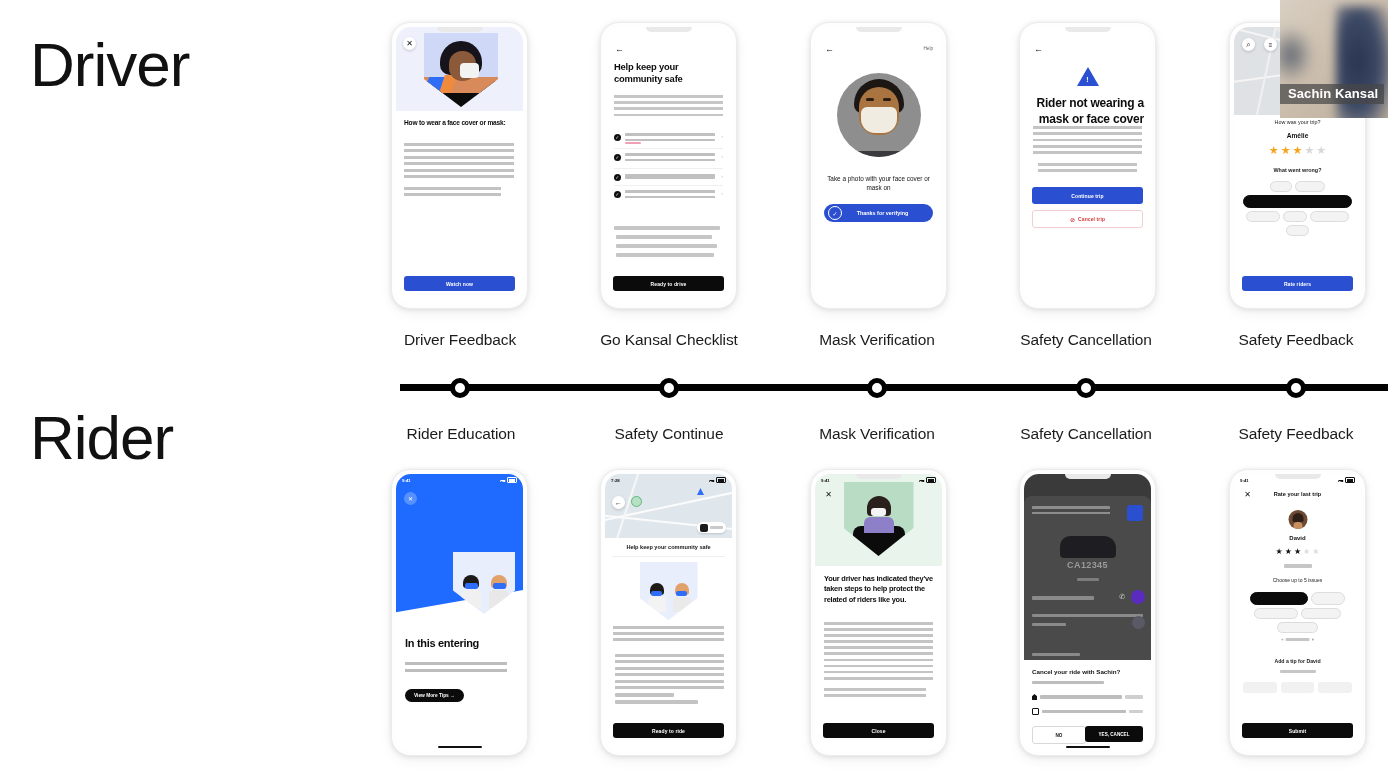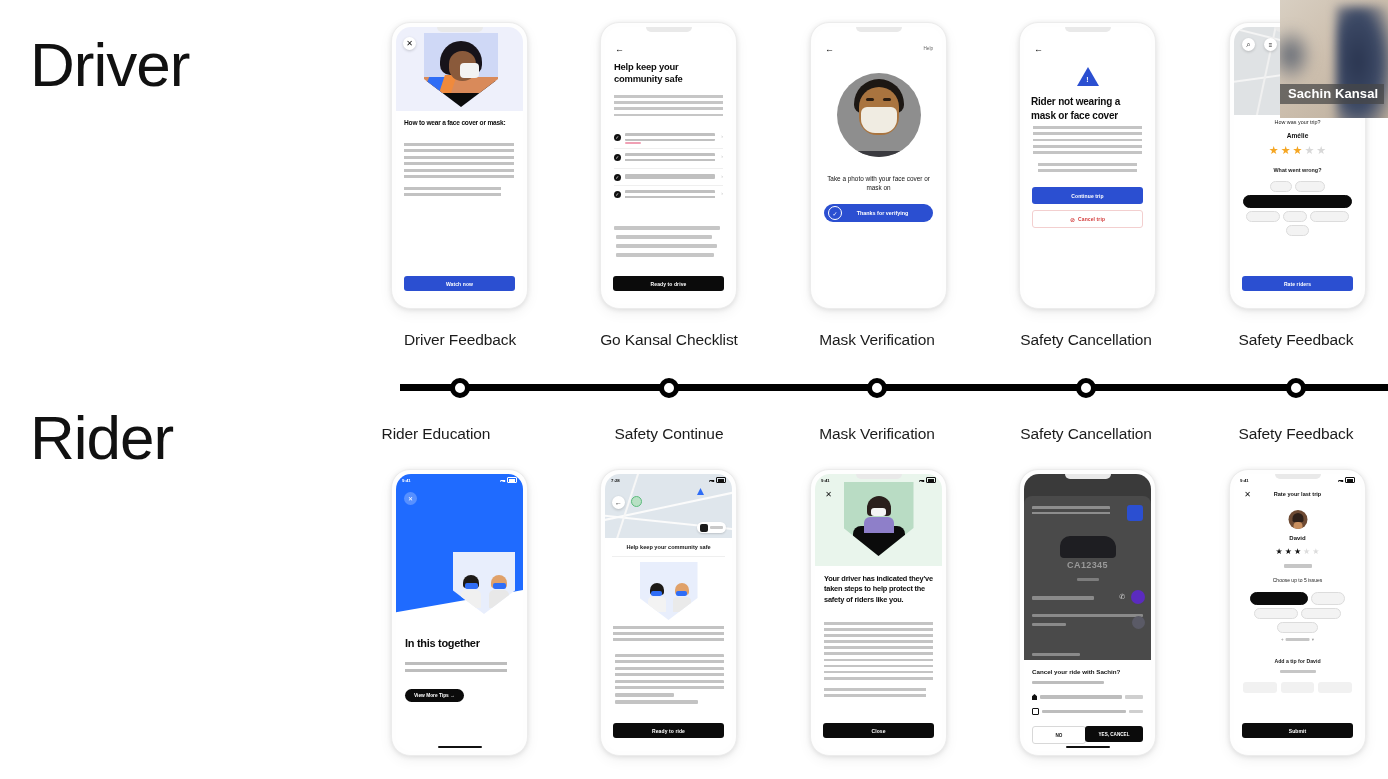--- a/index.html
+++ b/index.html
@@ -172,21 +172,21 @@
 
   <div class="timeline">
     <div class="timeline-line"></div>
     <div class="tl-dot" style="left:60px"></div>
     <div class="tl-dot" style="left:269px"></div>
     <div class="tl-dot" style="left:477px"></div>
     <div class="tl-dot" style="left:686px"></div>
     <div class="tl-dot" style="left:896px"></div>
   </div>
 
-  <div class="tl-label bottom" style="left:436px">Rider Education</div>
+  <div class="tl-label bottom" style="left:461px">Rider Education</div>
   <div class="tl-label bottom" style="left:669px">Safety Continue</div>
   <div class="tl-label bottom" style="left:877px">Mask Verification</div>
   <div class="tl-label bottom" style="left:1086px">Safety Cancellation</div>
   <div class="tl-label bottom" style="left:1296px">Safety Feedback</div>
 
   <div class="phone" id="d1" style="left:391px;top:22px">
     <div class="screen">
       <div class="notch"></div>
       <div class="hero">
         <div class="shield">
@@ -282,21 +282,21 @@
 
   <div class="phone" id="d4" style="left:1019px;top:22px">
     <div class="screen">
       <div class="notch"></div>
       <div class="icon-btn" style="left:8px;top:16px;font-size:9px">←</div>
 
       <div style="position:absolute;left:50%;top:40px;transform:translateX(-50%);width:0;height:0;
                   border-left:11px solid transparent;border-right:11px solid transparent;border-bottom:19px solid #2b4fd1;"></div>
       <div style="position:absolute;left:50%;top:49px;transform:translateX(-50%);color:#fff;font-size:7px;font-weight:700;">!</div>
 
-      <div class="ph-title" style="position:absolute;left:7px;right:7px;top:68px;font-size:10px;line-height:1.35;text-align:left;">Rider not wearing a mask or face cover</div>
+      <div class="ph-title" style="position:absolute;left:7px;right:7px;top:68px;font-size:12px;line-height:1.35;text-align:right;">Rider not wearing a mask or face cover</div>
       <div class="blurtext" style="position:absolute;left:9px;right:9px;top:99px;height:28px;
            background:repeating-linear-gradient(to bottom,#c4c4c4 0 2.8px,#fff 2.8px 6.3px);border-radius:0;">When riders request a trip, they are asked to follow applicable guidelines and Uber requirements about wearing a face mask or cover before entering your vehicle.</div>
       <div class="blurtext" style="position:absolute;left:14px;right:14px;top:136px;height:11px;
            background:repeating-linear-gradient(to bottom,#c4c4c4 0 2.8px,#fff 2.8px 6.3px);border-radius:0;">If a rider is not wearing a face cover or mask you can cancel the trip.</div>
 
       <div class="ph-btn btn-blue" style="top:160px;height:17px;">Continue trip</div>
       <div class="ph-btn btn-outline-red" style="top:183px;height:16px;">
         <span style="margin-right:3px;font-size:6px;">⊘</span>
         <span>Cancel trip</span>
       </div>
@@ -361,21 +361,21 @@
       </div>
       <div class="statusbar light">
         <span>9:41</span>
         <span class="sb-right">
             <span class="sb-bars"></span>
             <span class="sb-batt"></span>
           </span>
       </div>
       <div class="icon-btn" style="left:8px;top:18px;background:rgba(255,255,255,.25);color:#fff;font-size:6px;">✕</div>
 
-      <div class="ph-title" style="position:absolute;left:9px;top:163px;font-size:11px;letter-spacing:-.3px;">In this together</div>
+      <div class="ph-title" style="position:absolute;left:9px;top:163px;font-size:11px;letter-spacing:-.3px;">In this entering</div>
       <div class="blurtext" style="position:absolute;left:9px;right:16px;top:188px;height:12px;
            background:repeating-linear-gradient(to bottom,#bdbdbd 0 3px,#fff 3px 6.6px);border-radius:0;">Drivers and riders are now required to wear face coverings.</div>
 
       <div style="position:absolute;left:9px;top:215px;padding:4px 9px;border-radius:10px;background:#0b0b0b;color:#fff;font-size:4.8px;font-weight:700;">View More Tips →</div>
       <div class="homebar"></div>
     </div>
   </div>
 
   <div class="phone" id="r2" style="left:600px;top:469px">
     <div class="screen">
@@ -445,21 +445,21 @@
       </div>
       <div class="statusbar">
         <span>9:41</span>
         <span class="sb-right">
             <span class="sb-bars"></span>
             <span class="sb-batt"></span>
           </span>
       </div>
       <div class="icon-btn" style="left:7px;top:14px;font-size:8px;">✕</div>
 
-      <div class="ph-title" style="position:absolute;left:9px;right:9px;top:100px;font-size:7.4px;line-height:1.4;">Your driver has indicated they've taken steps to help protect the safety of riders like you.</div>
+      <div class="ph-title" style="position:absolute;left:9px;right:9px;top:100px;font-size:7.4px;line-height:1.4;">Your driver has indicated they've taken steps to help protect the related of riders like you.</div>
       <div class="blurtext" style="position:absolute;left:9px;right:9px;top:148px;height:58px;
            background:repeating-linear-gradient(to bottom,#c4c4c4 0 2.7px,#fff 2.7px 6.1px);border-radius:0;">During this uncertain time, drivers are helping move what matters. Each time your driver turns on the Uber app, we ask them to complete a checklist where they can confirm the precautions they have taken. This may include actions such as wearing a face covering, cleaning their hands, and sanitizing their car.</div>
       <div class="blurtext" style="position:absolute;left:9px;right:16px;top:214px;height:11px;
            background:repeating-linear-gradient(to bottom,#c4c4c4 0 2.7px,#fff 2.7px 6.1px);border-radius:0;">Please remember to thank your driver for everything they're doing.</div>
 
       <div class="ph-btn btn-black" style="top:249px">Close</div>
     </div>
   </div>
 
   <div class="phone" id="r4" style="left:1019px;top:469px">

